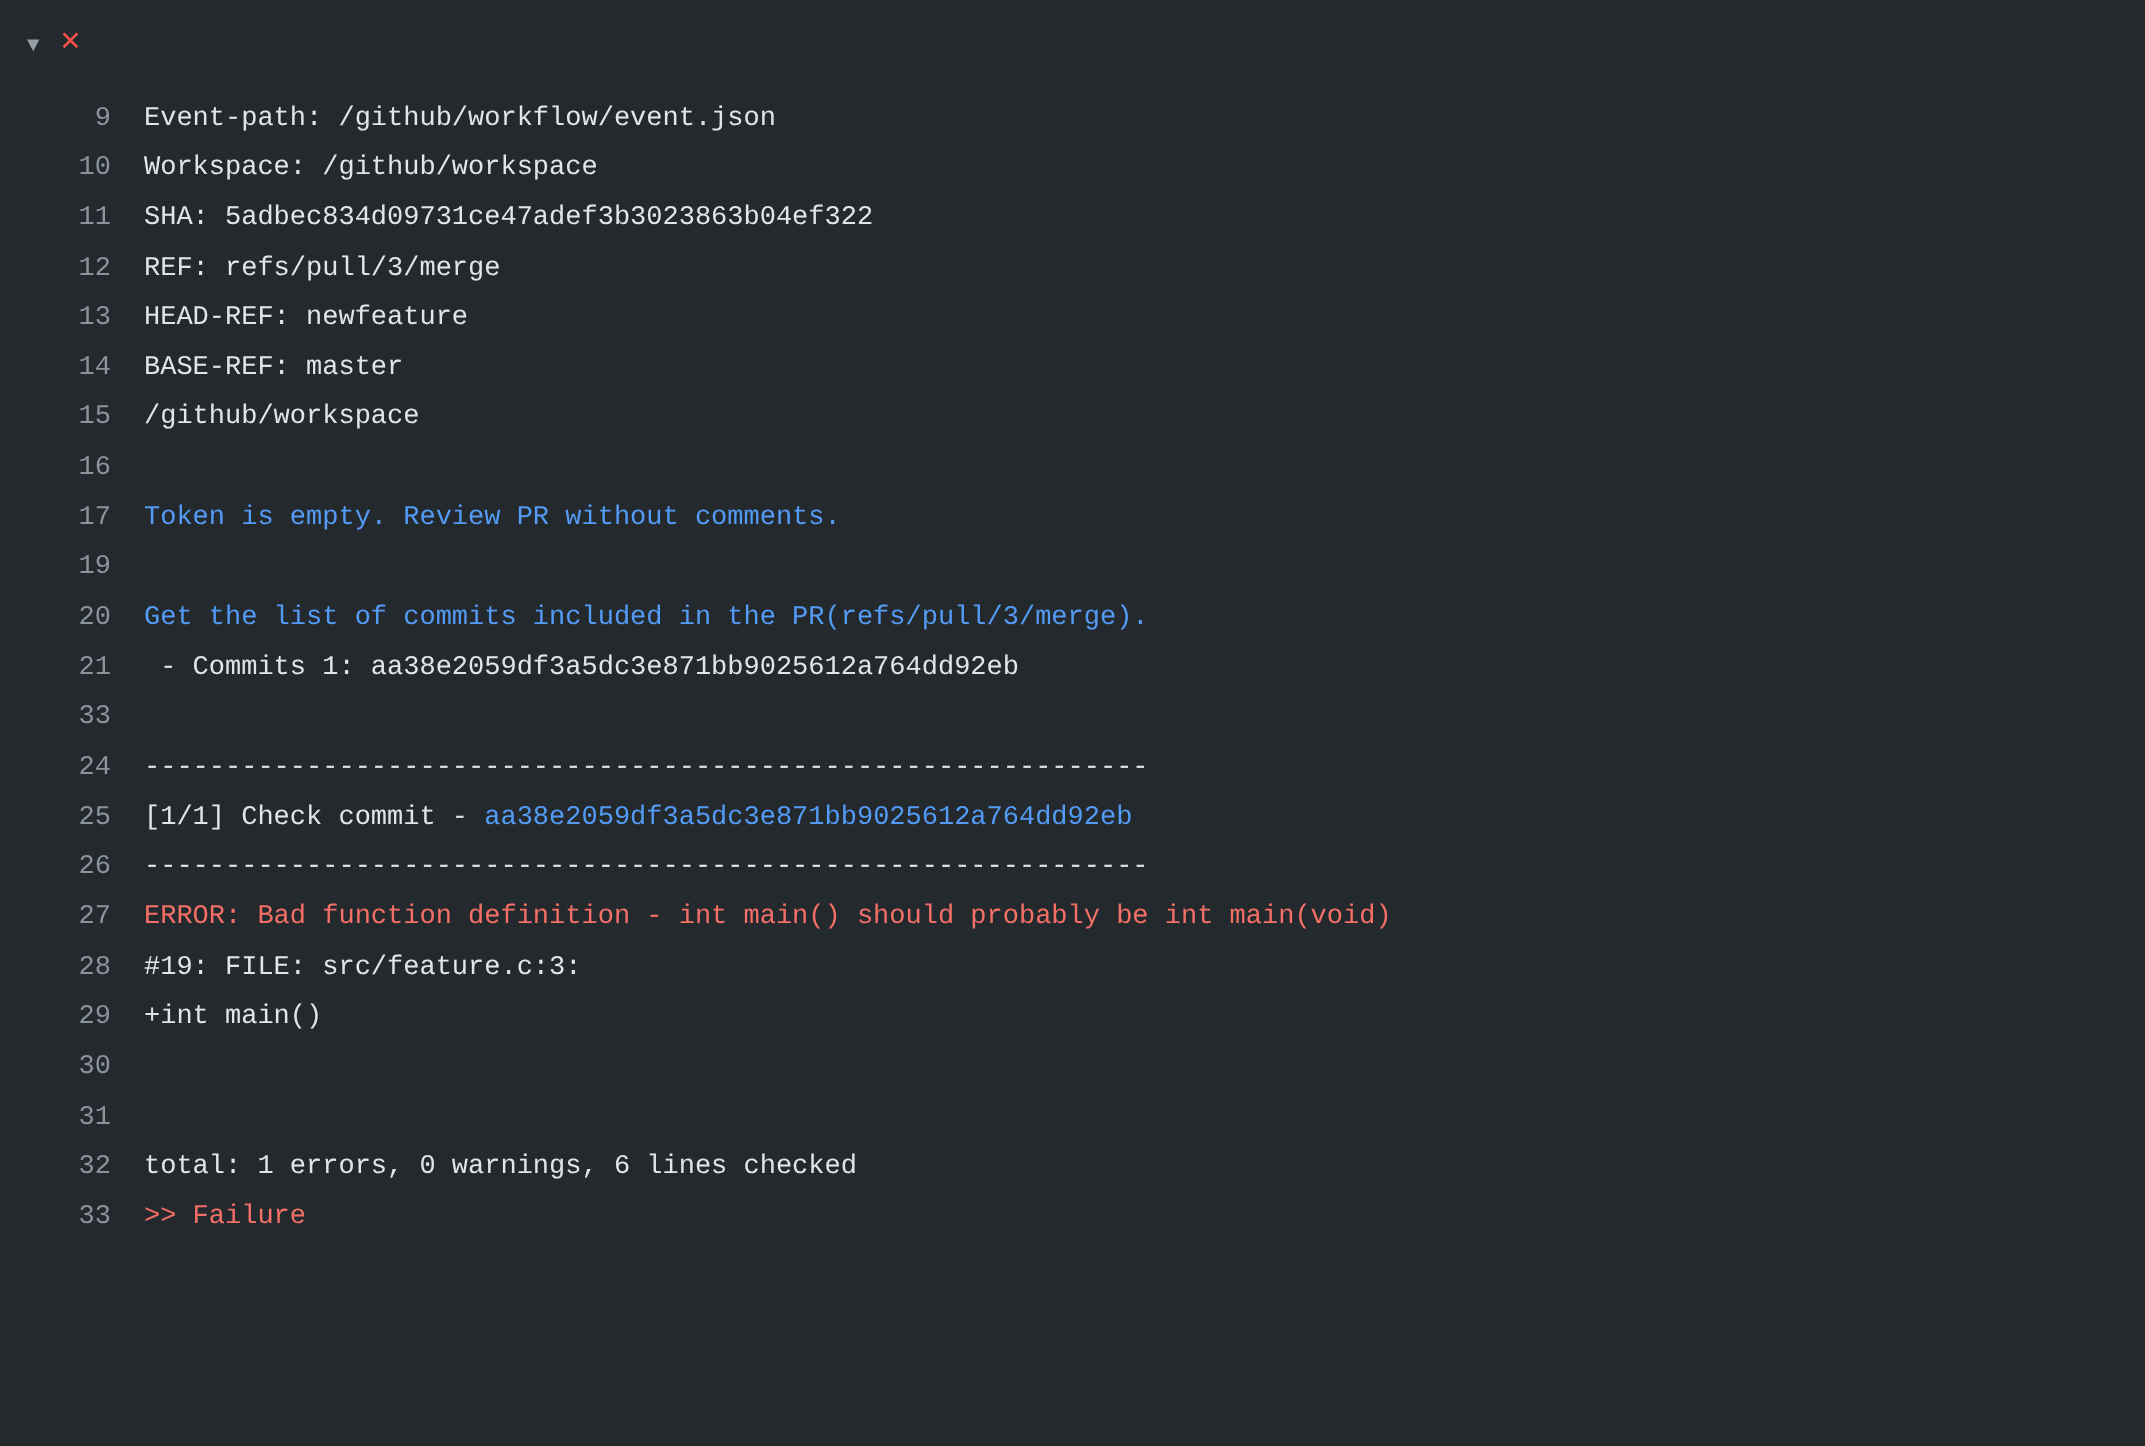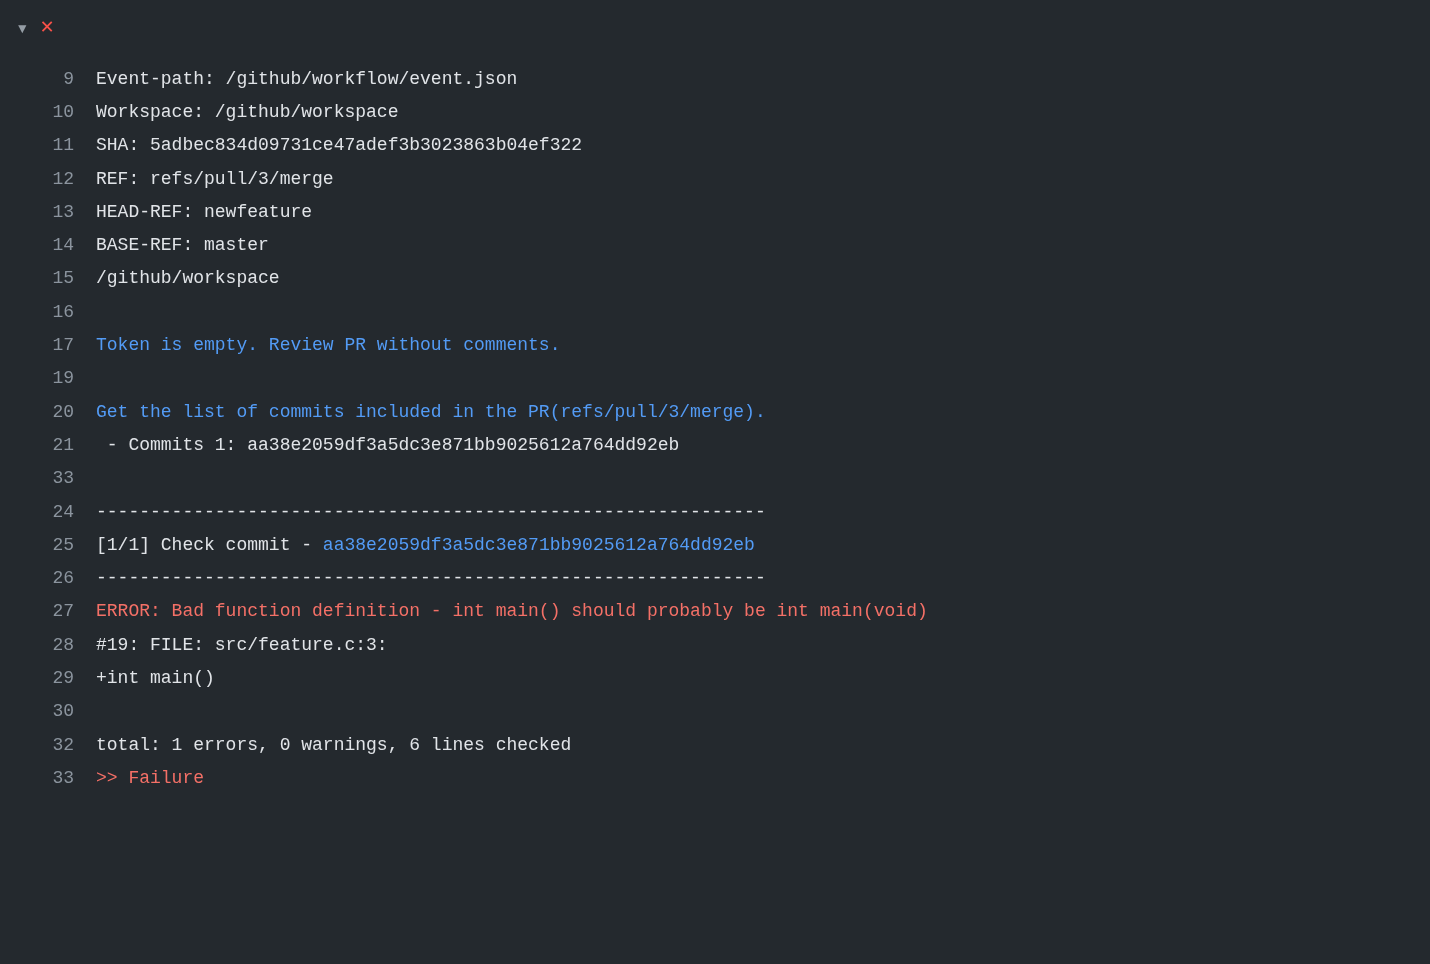--- a/index.html
+++ b/index.html
@@ -104,15 +104,16 @@
     <div class="log-line"><span class="line-number">20</span><span class="line-content"><span class="text-blue">Get the list of commits included in the PR(refs/pull/3/merge).</span></span></div>
     <div class="log-line"><span class="line-number">21</span><span class="line-content"><span class="text-white"> - Commits 1: aa38e2059df3a5dc3e871bb9025612a764dd92eb</span></span></div>
     <div class="log-line"><span class="line-number">33</span><span class="line-content">&nbsp;</span></div>
     <div class="log-line"><span class="line-number">24</span><span class="line-content"><span class="text-white">--------------------------------------------------------------</span></span></div>
     <div class="log-line"><span class="line-number">25</span><span class="line-content"><span class="text-white text-bold">[1/1] Check commit - </span><span class="text-blue text-bold">aa38e2059df3a5dc3e871bb9025612a764dd92eb</span></span></div>
     <div class="log-line"><span class="line-number">26</span><span class="line-content"><span class="text-white">--------------------------------------------------------------</span></span></div>
     <div class="log-line"><span class="line-number">27</span><span class="line-content"><span class="text-red text-bold">ERROR: Bad function definition - int main() should probably be int main(void)</span></span></div>
     <div class="log-line"><span class="line-number">28</span><span class="line-content"><span class="text-white">#19: FILE: src/feature.c:3:</span></span></div>
     <div class="log-line"><span class="line-number">29</span><span class="line-content"><span class="text-white">+int main()</span></span></div>
     <div class="log-line"><span class="line-number">30</span><span class="line-content">&nbsp;</span></div>
+    <div class="log-line"><span class="line-number">31</span><span class="line-content">&nbsp;</span></div>
     <div class="log-line"><span class="line-number">32</span><span class="line-content"><span class="text-white text-bold">total: 1 errors, 0 warnings, 6 lines checked</span></span></div>
     <div class="log-line"><span class="line-number">33</span><span class="line-content"><span class="text-red text-bold">&gt;&gt; </span><span class="text-red text-bold">Failure</span></span></div>
   </div>
 
 </body></html>

